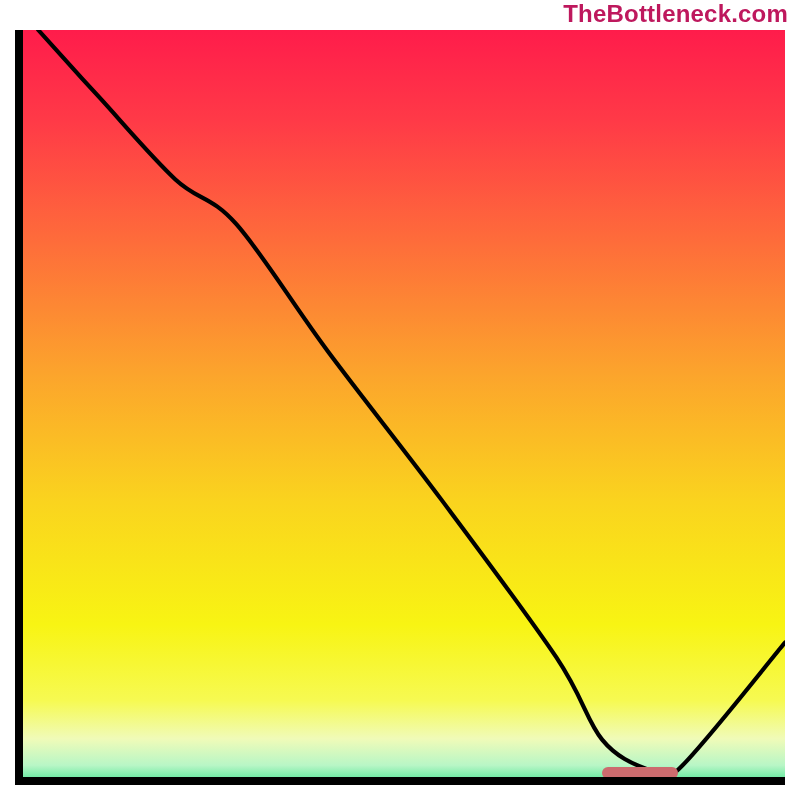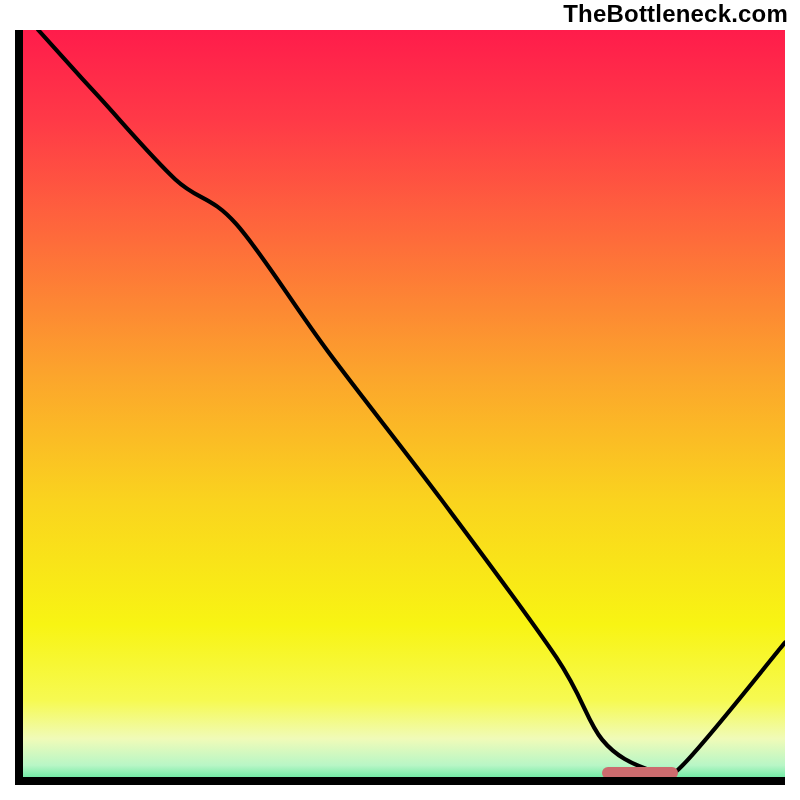--- a/index.html
+++ b/index.html
@@ -15,21 +15,21 @@
     position: relative;
     width: 800px;
     height: 800px;
   }
   .watermark {
     position: absolute;
     top: 0;
     right: 12px;
     font-size: 24px;
     font-weight: 600;
-    color: #000000;
+    color: #be185d;
     letter-spacing: 0.2px;
     user-select: none;
     margin-left: 12px;
   }
   .plot-frame {
     position: absolute;
     left: 15px;
     top: 30px;
     width: 770px;
     height: 755px;

